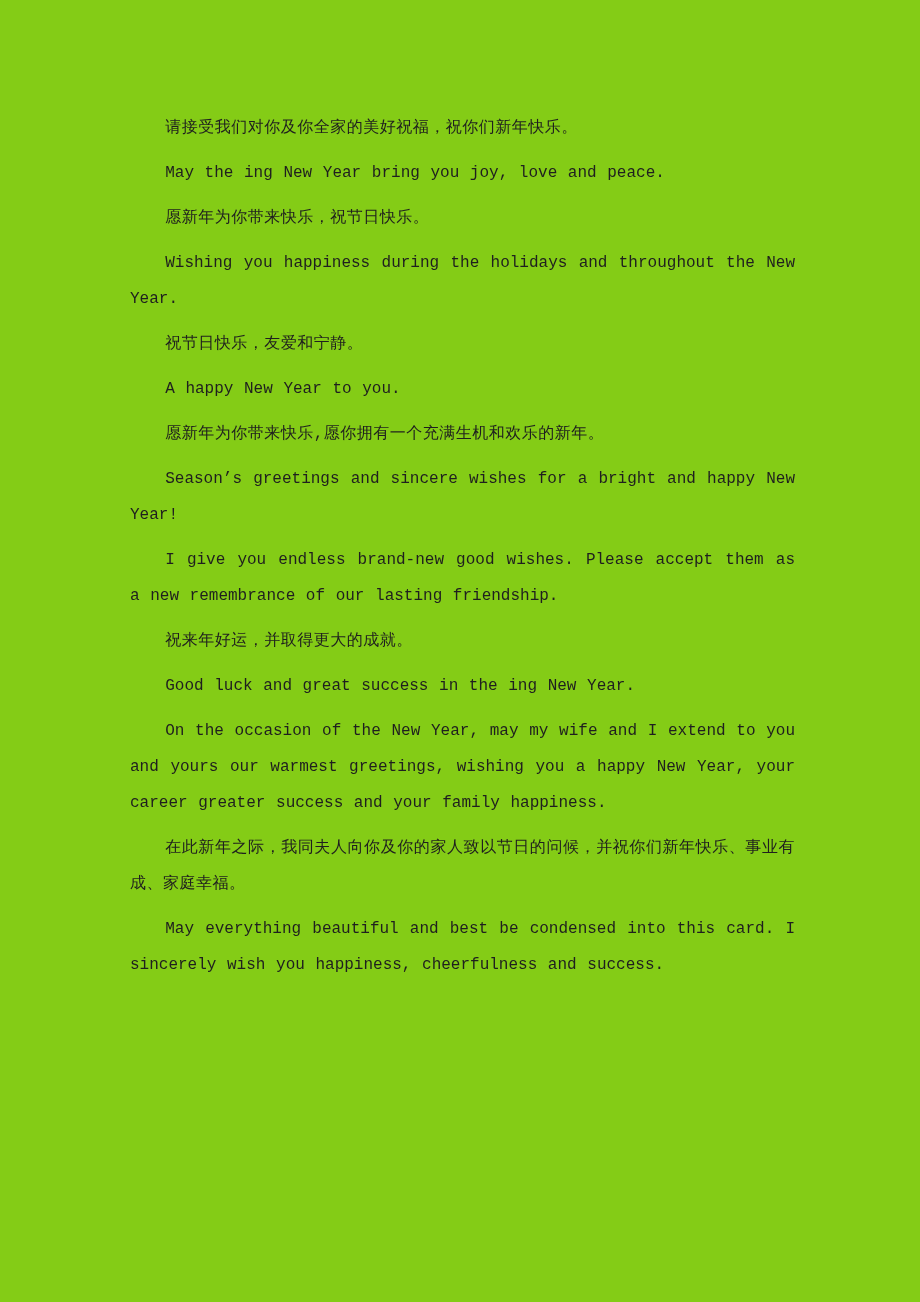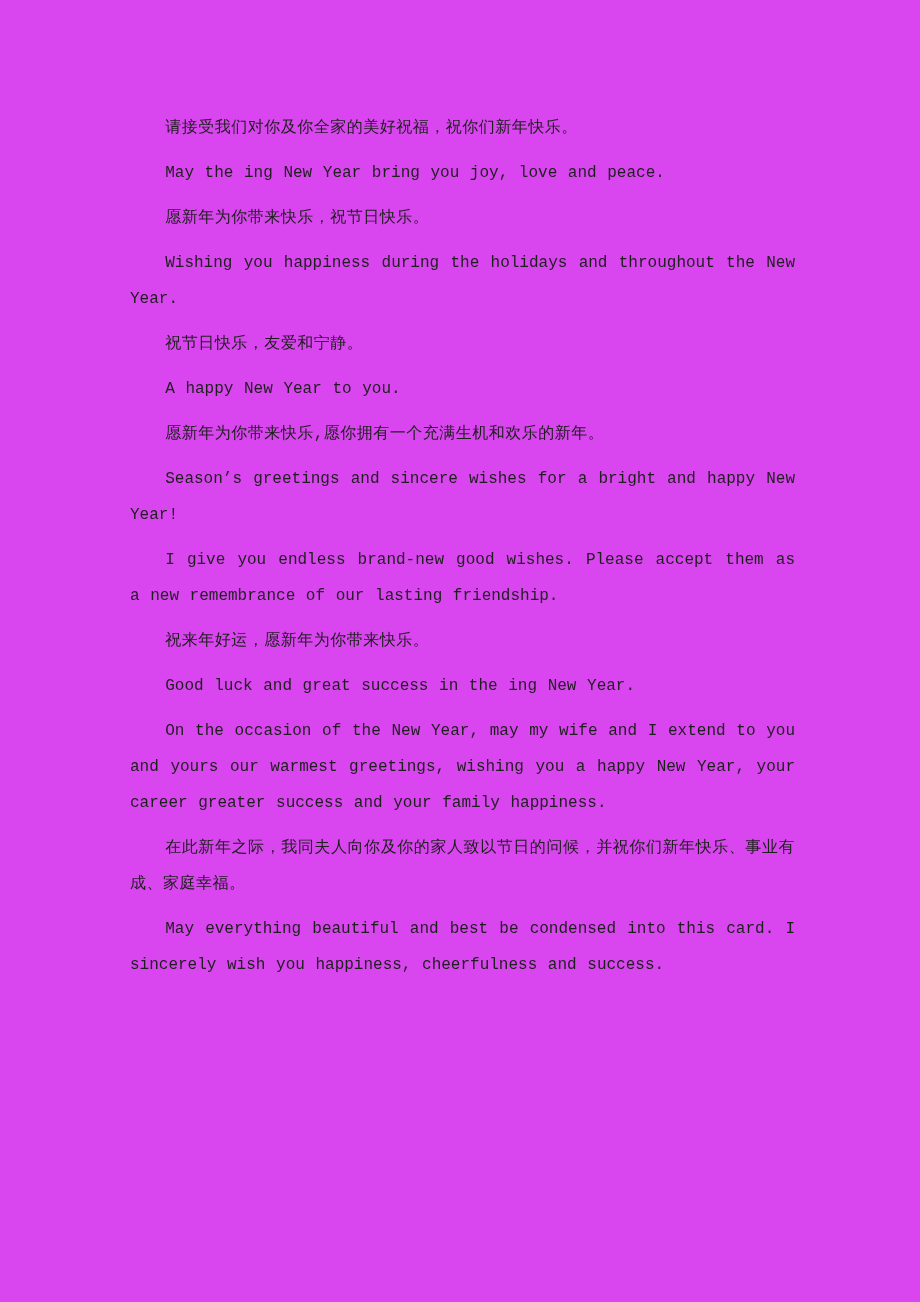--- a/index.html
+++ b/index.html
@@ -11,21 +11,21 @@
     width: 920px;
     height: 1302px;
     overflow: hidden;
     font-family: "Liberation Mono", "DejaVu Sans Mono", monospace;
   }
   .doc-page {
     box-sizing: border-box;
     width: 920px;
     height: 1302px;
     padding: 110px 125px 40px 130px;
-    background: #d946ef;
+    background: #84cc16;
   }
   .doc-page p.doc-paragraph {
     margin: 0 0 9px 0;
     padding: 0;
     font-size: 16px;
     line-height: 36px;
     color: #1f1f1f;
     text-align: justify;
     text-indent: 2.2em;
     word-spacing: 1px;
@@ -42,19 +42,19 @@
   <div id="paragraph-container">
       <p class="doc-paragraph zh">请接受我们对你及你全家的美好祝福，祝你们新年快乐。</p>
       <p class="doc-paragraph en">May the ing New Year bring you joy, love and peace.</p>
       <p class="doc-paragraph zh">愿新年为你带来快乐，祝节日快乐。</p>
       <p class="doc-paragraph en">Wishing you happiness during the holidays and throughout the New Year.</p>
       <p class="doc-paragraph zh">祝节日快乐，友爱和宁静。</p>
       <p class="doc-paragraph en">A happy New Year to you.</p>
       <p class="doc-paragraph zh">愿新年为你带来快乐,愿你拥有一个充满生机和欢乐的新年。</p>
       <p class="doc-paragraph en">Season’s greetings and sincere wishes for a bright and happy New Year!</p>
       <p class="doc-paragraph en">I give you endless brand-new good wishes. Please accept them as a new remembrance of our lasting friendship.</p>
-      <p class="doc-paragraph zh">祝来年好运，愿新年为你带来快乐。</p>
+      <p class="doc-paragraph zh">祝来年好运，并取得更大的成就。</p>
       <p class="doc-paragraph en">Good luck and great success in the ing New Year.</p>
       <p class="doc-paragraph en">On the occasion of the New Year, may my wife and I extend to you and yours our warmest greetings, wishing you a happy New Year, your career greater success and your family happiness.</p>
       <p class="doc-paragraph zh">在此新年之际，我同夫人向你及你的家人致以节日的问候，并祝你们新年快乐、事业有成、家庭幸福。</p>
       <p class="doc-paragraph en">May everything beautiful and best be condensed into this card. I sincerely wish you happiness, cheerfulness and success.</p>
     </div>
 </main>
 
 </body></html>

